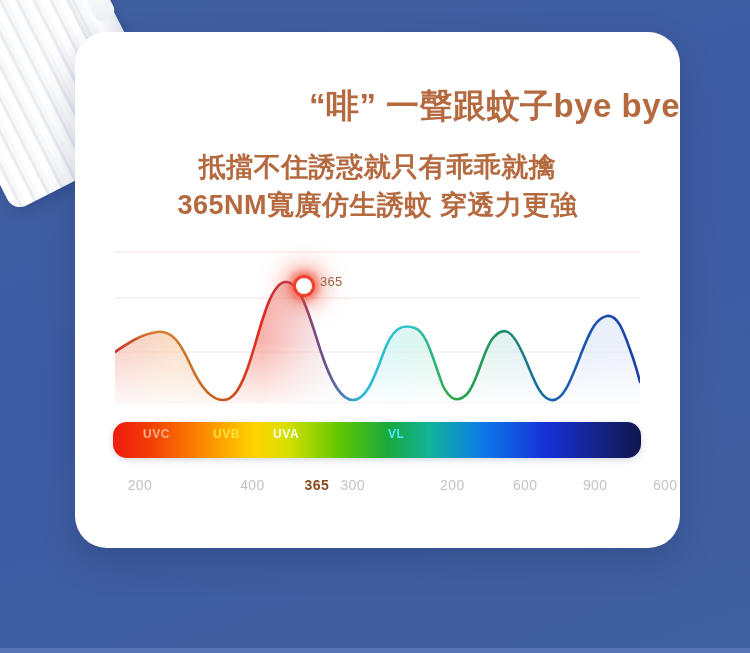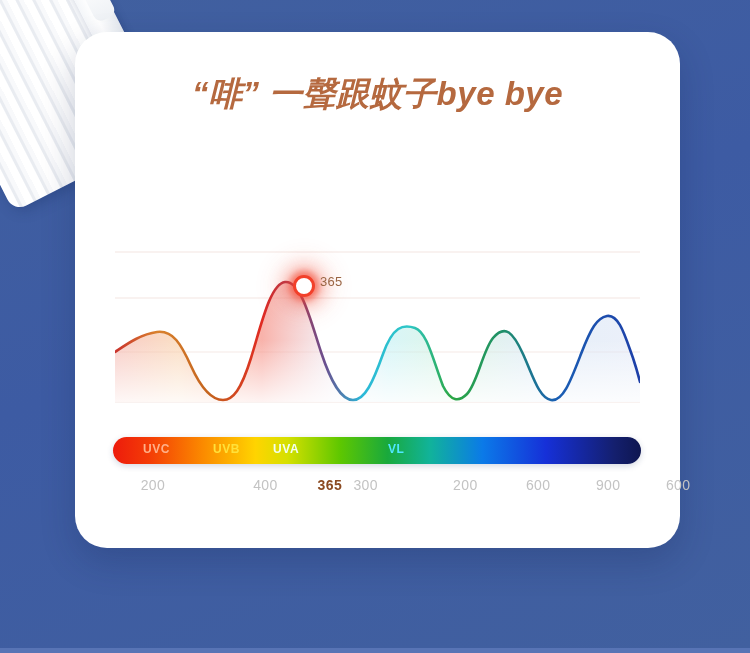--- a/index.html
+++ b/index.html
@@ -104,28 +104,27 @@
     left: 75px;
     top: 32px;
     width: 605px;
     height: 516px;
     background: #ffffff;
     border-radius: 32px;
     box-shadow: 0 14px 34px rgba(16,32,78,0.22);
   }
 
   .headline {
-    text-align: center;
-    margin-top: 42px;
+    text-align: right;
+    margin-top: 54px;
     font-size: 33px;
     font-weight: bold;
     color: #b5693f;
     letter-spacing: 0.5px;
     line-height: 1.2;
-    font-style: italic;
   }
   .subhead {
     text-align: center;
     margin-top: 22px;
     font-size: 27px;
     font-weight: bold;
     color: #b5693f;
     line-height: 1.42;
     letter-spacing: 0.5px;
   }
@@ -166,23 +165,23 @@
     font-size: 13px;
     color: #9a6544;
     font-weight: normal;
     letter-spacing: 0.3px;
   }
 
   
   .spectrum {
     position: absolute;
     left: 38px;
-    top: 405px;
+    top: 390px;
     width: 528px;
-    height: 27px;
+    height: 36px;
     border-radius: 14px;
     background: linear-gradient(
       90deg,
       #ed1b0c 0%,
       #f43d06 7%,
       #fb8a00 17%,
       #ffd400 27%,
       #d6e000 33%,
       #5ec700 43%,
       #19a93c 52%,
@@ -202,21 +201,21 @@
     letter-spacing: 0.6px;
   }
   .band-label.uvc { left: 30px;  color: #ffb089; }
   .band-label.uvb { left: 100px; color: #ffe13a; }
   .band-label.uva { left: 160px; color: #f3fff0; text-align: right; }
   .band-label.vl  { left: 275px; color: #4fe7ff; }
 
   
   .axis {
     position: absolute;
-    left: 32px;
+    left: 19px;
     top: 445px;
     width: 560px;
     height: 22px;
   }
   .tick {
     position: absolute;
     top: 0;
     font-size: 14px;
     color: #c3c3c3;
     letter-spacing: 0.4px;
@@ -245,20 +244,22 @@
     <div class="product-btn b3">
       <span>○</span>
     </div>
   </div>
 
   <div class="card">
 
     <div class="headline">“啡” 一聲跟蚊子bye bye</div>
 
     <div class="subhead">
+      <span class="line">抵擋不住誘惑就只有乖乖就擒</span>
+      <span class="line">365NM寬廣仿生誘蚊 穿透力更強</span>
     </div>
 
     <div class="chart-area">
       <svg class="chart-svg" viewBox="0 0 525 172" preserveAspectRatio="none">
         <defs>
           <linearGradient id="strokeGrad" x1="0" y1="0" x2="1" y2="0">
             <stop offset="0.00" stop-color="#c9312c"></stop>
             <stop offset="0.08" stop-color="#d9822e"></stop>
             <stop offset="0.18" stop-color="#c4631d"></stop>
             <stop offset="0.28" stop-color="#e02a22"></stop>

